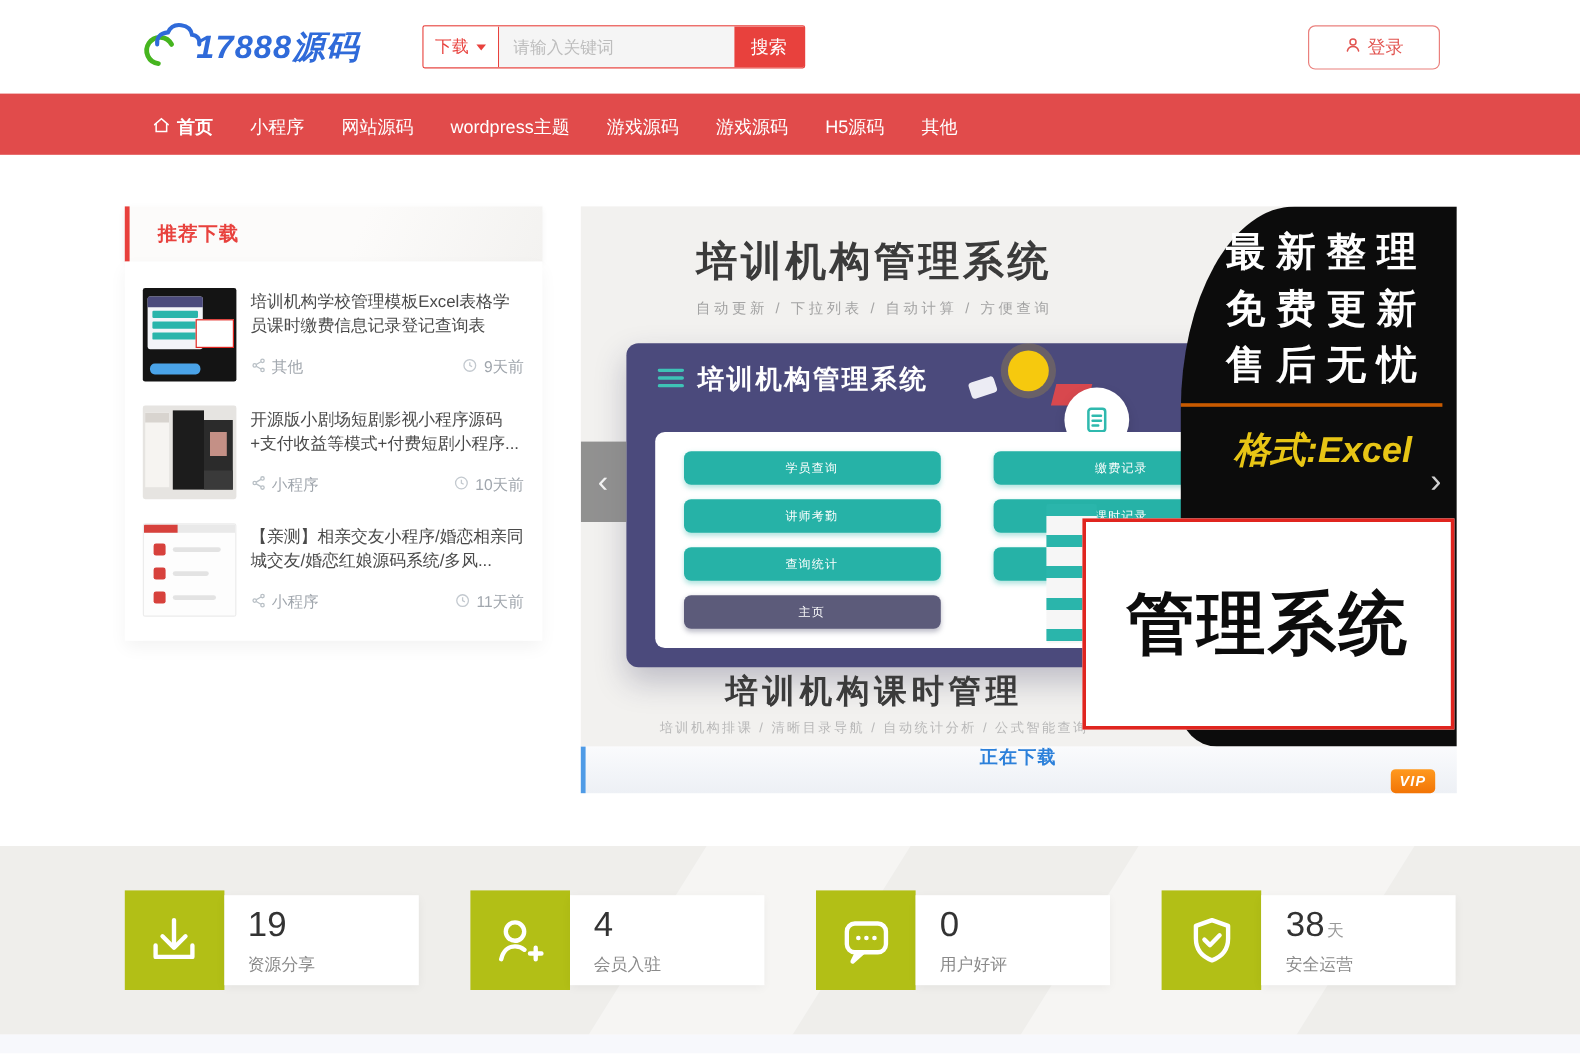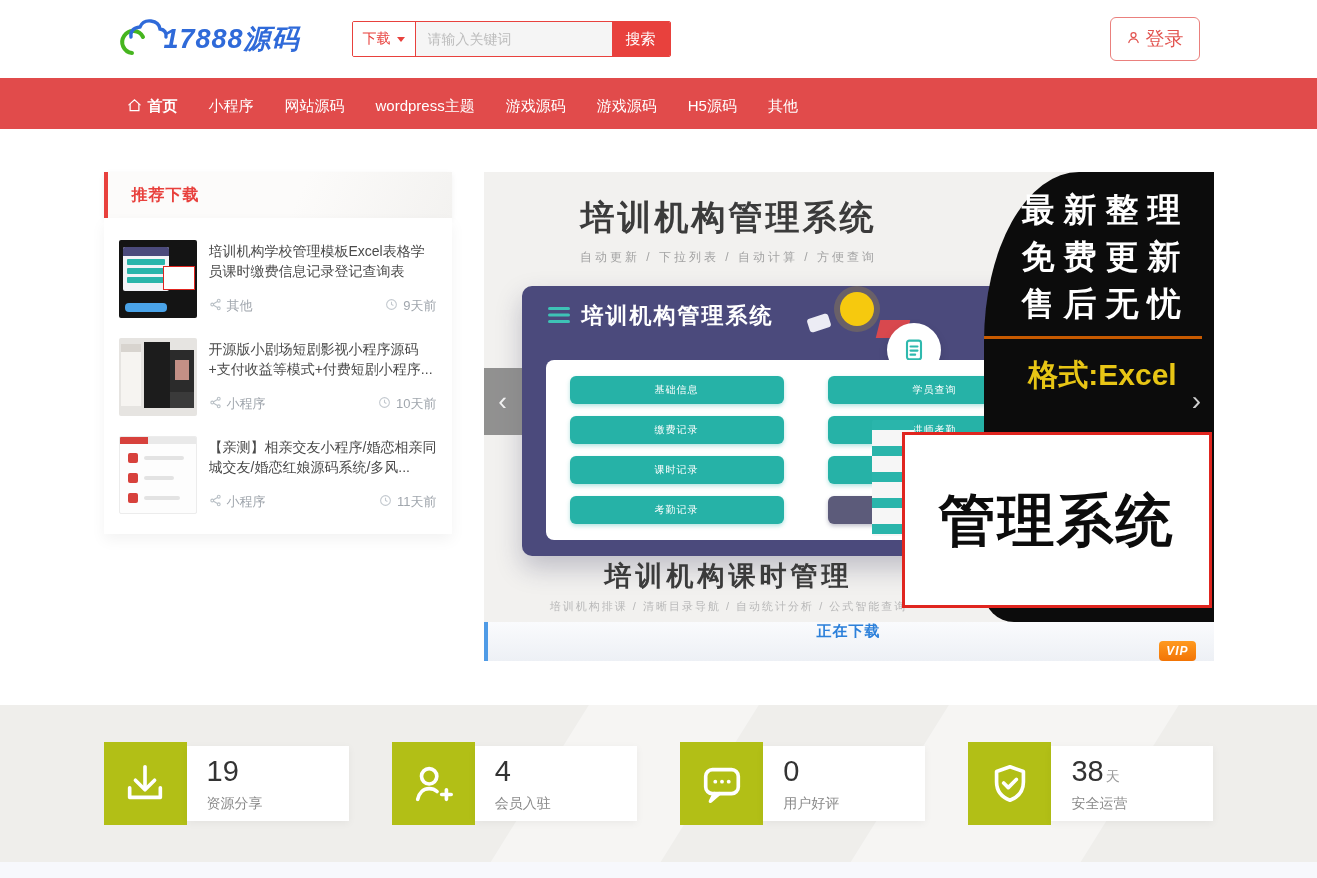--- a/index.html
+++ b/index.html
@@ -13,22 +13,22 @@
   .logo { display:flex; align-items:center; cursor:pointer; }
   .logo-text { font-size:27px; font-weight:bold; font-style:italic; color:#2f6ad9; letter-spacing:1px; margin-left:-6px; }
   .searchbox { display:flex; height:36px; border:1px solid #e8413d; border-radius:2px; overflow:hidden; margin-left:52px; }
   .search-cat { display:flex; align-items:center; background:#fff; border:none; border-right:1px solid #e8413d;
     color:#e8413d; font-size:14px; padding:0 10px; cursor:pointer; font-family:inherit; }
   .caret { width:0; height:0; border-left:4px solid transparent; border-right:4px solid transparent;
     border-top:5px solid #e8413d; margin-left:6px; }
   .search-input { width:196px; border:none; outline:none; background:#f5f5f5; padding:0 12px; font-size:14px; font-family:inherit; color:#555; }
   .search-input::placeholder { color:#bdbdbd; }
   .search-btn { width:58px; background:#e8413d; color:#fff; border:none; font-size:15px; cursor:pointer; font-family:inherit; }
-  .login-btn { margin-left:auto; display:flex; align-items:center; gap:5px; padding:8px 15px;
-    background:#fff; border:1px solid #ea807d; border-radius:6px; color:#e25450; font-size:19px; cursor:pointer; font-family:inherit; }
+  .login-btn { margin-left:auto; display:flex; align-items:center; gap:5px; padding:8px 29px;
+    background:#fff; border:1px solid #ea807d; border-radius:6px; color:#e25450; font-size:15px; cursor:pointer; font-family:inherit; }
 
   
   .mainnav { height:51px; background:#e14b4b; }
   .nav-inner { display:flex; align-items:center; height:57px; gap:31px; padding:0 23px; }
   .nav-item { display:flex; align-items:center; gap:6px; color:#fff; font-size:15px; text-decoration:none; cursor:pointer; white-space:nowrap; }
   .nav-item.active { font-weight:bold; }
 
   
   .main { display:flex; justify-content:space-between; height:493px; margin-top:43px; margin-bottom:40px; }
 
@@ -85,21 +85,21 @@
     background:#f6c90e; box-shadow:0 0 0 6px rgba(246,201,14,.18); }
   .illu-red { position:absolute; left:356px; top:34px; width:30px; height:18px; background:#d8484e; transform:skewX(-14deg); }
   .illu-white { position:absolute; left:286px; top:30px; width:22px; height:14px; background:#ececf4; border-radius:3px; transform:rotate(-18deg); }
   .doc-badge { position:absolute; left:365px; top:37px; width:54px; height:54px; background:#fff;
     border-radius:50%; display:flex; align-items:center; justify-content:center; box-shadow:0 4px 10px rgba(0,0,0,.12); }
   .black-wing { position:absolute; right:0; top:0; width:230px; height:450px; background:#0c0c0c;
     border-top-left-radius:95px 170px; border-bottom-left-radius:30px; z-index:4; }
   .promo { padding:14px 0 0 14px; text-align:center; color:#fff; font-weight:bold;
     font-size:33px; letter-spacing:9px; line-height:47px; }
   .promo-divider { height:3px; background:#c85a00; margin:9px 12px 0 0; }
-  .format { margin-top:16px; text-align:center; color:#e7c515; font-size:30px; font-weight:bold; padding-left:8px; }
+  .format { margin-top:16px; text-align:center; color:#e7c515; font-size:30px; font-weight:bold; padding-left:8px;font-style:italic; }
   .mini-shot { position:absolute; left:388px; top:248px; width:42px; height:116px; z-index:5;
     background:repeating-linear-gradient(180deg,#2ab5ab 0 10px,#f6f6f6 10px 26px); border-radius:2px; }
   .stamp { position:absolute; left:418px; top:260px; width:310px; height:176px; background:#fff;
     border:3px solid #e0251f; z-index:6; display:flex; flex-direction:column; justify-content:center; align-items:center; }
   .stamp-line { font-size:57px; font-weight:900; color:#0c0c0c; line-height:76px; letter-spacing:2px; }
   .slide-bottom-title { position:absolute; top:386px; left:0; width:490px; text-align:center;
     font-size:27px; font-weight:bold; color:#3b3b3b; letter-spacing:4px; }
   .slide-bottom-sub { position:absolute; top:427px; left:0; width:490px; text-align:center;
     font-size:11px; color:#b8b8b8; letter-spacing:2px; }
   .arrow { border:none; cursor:pointer; display:flex; align-items:center; justify-content:center; z-index:8; font-family:inherit; }
@@ -323,21 +323,20 @@
         <div class="illu-white"></div>
         <div class="bulb"></div>
         <div class="illu-red"></div>
         <div class="doc-badge">
           <svg width="28" height="28" viewBox="0 0 24 24" fill="none" stroke="#2fb9ae" stroke-width="1.8" stroke-linecap="round">
             <rect x="6" y="4" width="12" height="16" rx="2"></rect>
             <path d="M9 9h6 M9 12.5h6 M9 16h4"></path>
           </svg>
         </div>
         <div class="panel-body">
-          <div class="pbtn">基础信息</div>
           <div class="pbtn">学员查询</div>
           <div class="pbtn">缴费记录</div>
           <div class="pbtn">讲师考勤</div>
           <div class="pbtn">课时记录</div>
           <div class="pbtn">查询统计</div>
           <div class="pbtn">考勤记录</div>
           <div class="pbtn alt">主页</div>
         </div>
       </div>
 

